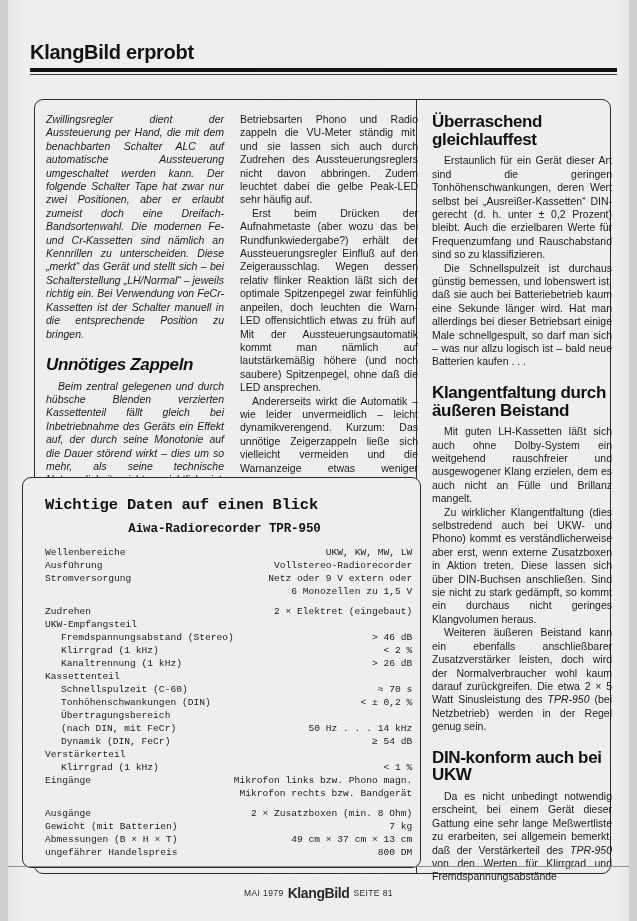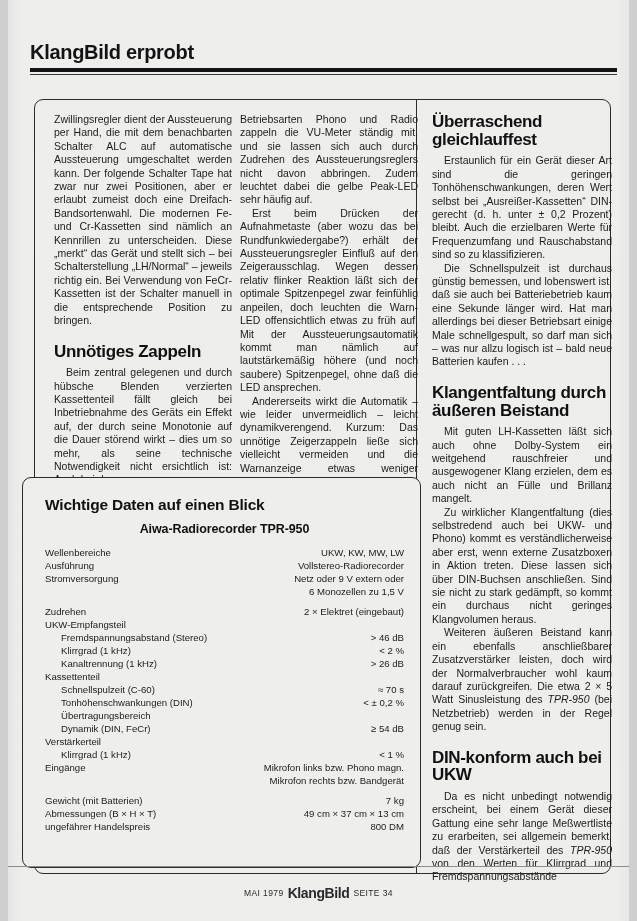--- a/index.html
+++ b/index.html
@@ -86,21 +86,21 @@
     width: 1px;
     height: 773px;
     background: #2c2c2c;
   }
 
   
   .col {
     position: absolute;
     box-sizing: border-box;
   }
-  #col1 { left: 46px;  top: 113px; width: 178px; }
+  #col1 { left: 38px;  top: 113px; width: 178px; font-style: italic; }
   #col2 { left: 232px; top: 113px; width: 178px; }
   #col3 { left: 424px; top: 113px; width: 180px; }
 
   .body-text {
     font-size: 10.5px;
     line-height: 13.4px;
     color: #1b1b1b;
     text-align: justify;
     text-justify: inter-word;
     hyphens: manual;
@@ -123,20 +123,21 @@
     position: absolute;
     left: 14px;
     top: 477px;
     width: 399px;
     height: 391px;
     border: 1px solid #2c2c2c;
     border-radius: 9px;
     background: #eeeeec;
     box-sizing: border-box;
     padding: 14px 16px 10px 22px;
+    font-family: Liberation Mono, monospace;
   }
   #data-box .db-title {
     font-size: 15.5px;
     font-weight: bold;
     color: #111;
     letter-spacing: -0.2px;
     margin: 4px 0 8px 0;
   }
   #data-box .db-subtitle {
     font-size: 12.5px;
@@ -290,20 +291,24 @@
           </tr>
           <tr class="indent">
             <td class="k">Tonhöhenschwankungen (DIN)</td>
             <td class="v">&lt; ± 0,2 %</td>
           </tr>
           <tr class="indent">
             <td class="k">Übertragungsbereich</td>
             <td class="v"></td>
           </tr>
           <tr class="indent">
+            <td class="k">(nach DIN, mit FeCr)</td>
+            <td class="v">50 Hz . . . 14 kHz</td>
+          </tr>
+          <tr class="indent">
             <td class="k">Dynamik (DIN, FeCr)</td>
             <td class="v">≥ 54 dB</td>
           </tr>
           <tr>
             <td class="k">Verstärkerteil</td>
             <td class="v"></td>
           </tr>
           <tr class="indent">
             <td class="k">Klirrgrad (1 kHz)</td>
             <td class="v">&lt; 1 %</td>
@@ -313,32 +318,36 @@
             <td class="v">Mikrofon links bzw. Phono magn.</td>
           </tr>
           <tr>
             <td class="k"></td>
             <td class="v">Mikrofon rechts bzw. Bandgerät</td>
           </tr>
           <tr class="spacer">
             <td colspan="2"></td>
           </tr>
           <tr>
+            <td class="k">Ausgänge</td>
+            <td class="v">2 × Zusatzboxen (min. 8 Ohm)</td>
+          </tr>
+          <tr>
             <td class="k">Gewicht (mit Batterien)</td>
             <td class="v">7 kg</td>
           </tr>
           <tr>
             <td class="k">Abmessungen (B × H × T)</td>
             <td class="v">49 cm × 37 cm × 13 cm</td>
           </tr>
           <tr>
             <td class="k">ungefährer Handelspreis</td>
             <td class="v">800 DM</td>
           </tr>
         </tbody>
     </table>
   </div>
 
   <div id="bottom-rule"></div>
   <div id="footer">
-    <span class="f-date">MAI 1979</span><span class="f-logo">KlangBild</span><span class="f-page">SEITE 34</span>
+    <span class="f-date">MAI 1979</span><span class="f-logo">KlangBild</span><span class="f-page">SEITE 81</span>
   </div>
 </div>
 
 </body></html>

